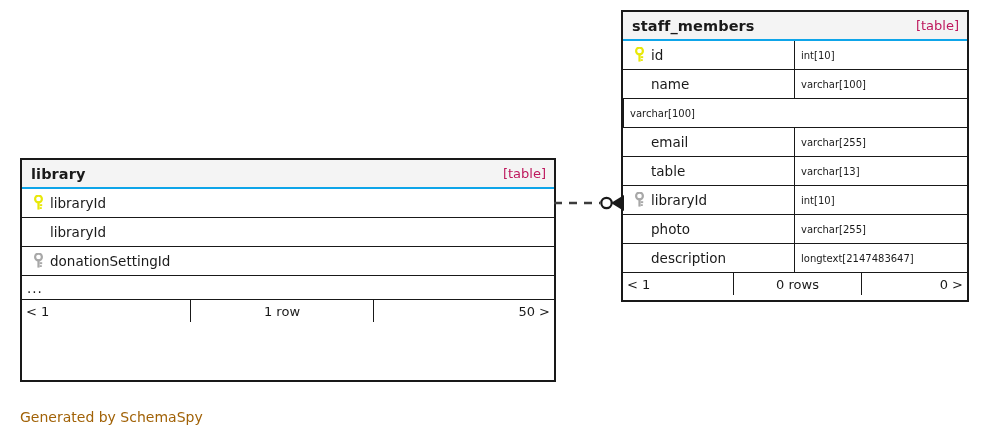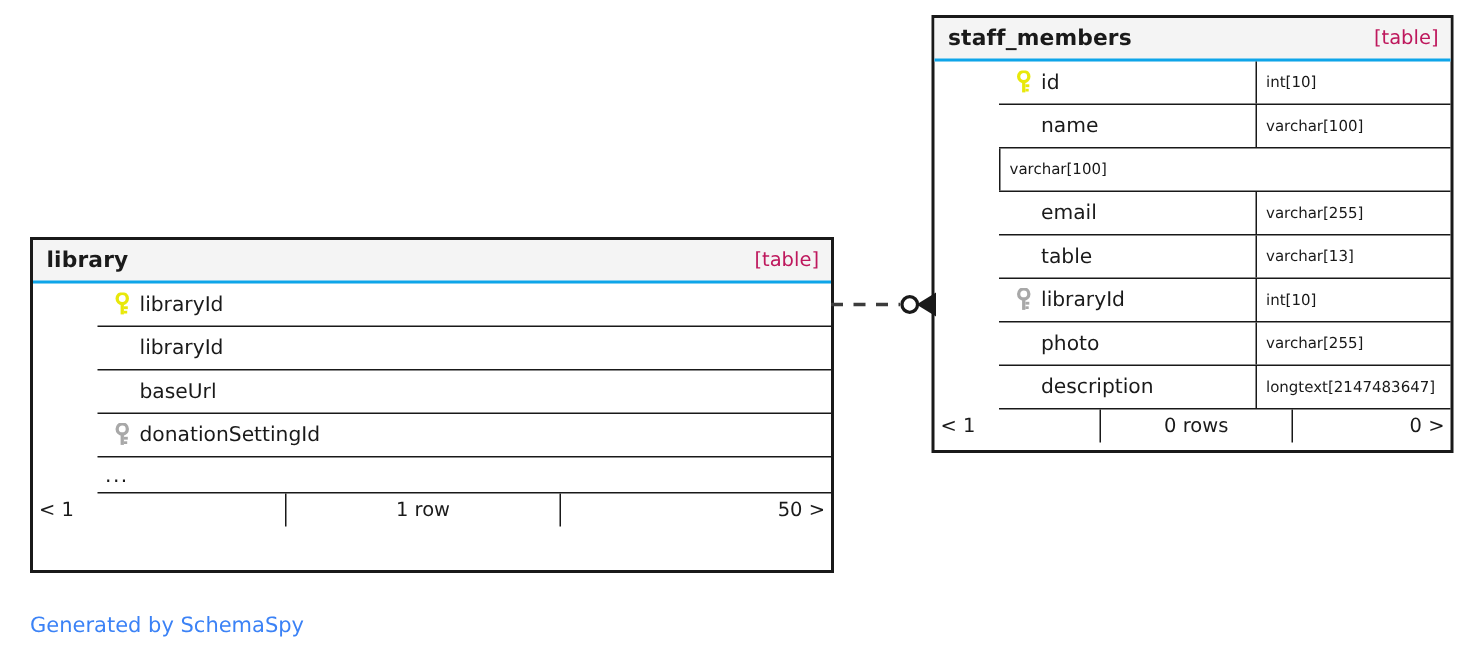--- a/index.html
+++ b/index.html
@@ -48,21 +48,20 @@
     white-space: nowrap;
   }
   .entity-tag {
     font-size: 13px;
     color: #be185d;
     white-space: nowrap;
   }
 
   .cols {
     display: block;
-    padding-left: 43px;
   }
   .col-row {
     display: flex;
     align-items: stretch;
     height: 29px;
     border-bottom: 1.6px solid #191919;
     box-sizing: border-box;
   }
   .col-row.last-col {
     border-bottom: 1.6px solid #191919;
@@ -162,21 +161,21 @@
     width: 74px;
     height: 34px;
   }
 
   
   .caption {
     position: absolute;
     left: 20px;
     top: 409px;
     font-size: 14px;
-    color: #3b82f6;
+    color: #a16207;
     white-space: nowrap;
   }
 </style>
 </head>
 <body>
 
 <div class="canvas">
 
   <div class="entity" id="entity-library">
     <div class="entity-header">
@@ -201,26 +200,20 @@
       </div>
 
       <div class="col-row">
         <div class="col-name">
           <span class="keyslot"></span>
           <span class="col-label">libraryId</span>
         </div>
       </div>
 
 
-      <div class="col-row">
-        <div class="col-name">
-          <span class="keyslot"></span>
-          <span class="col-label">baseUrl</span>
-        </div>
-      </div>
 
       <div class="col-row last-col">
         <div class="col-name">
           <span class="keyslot">
             <svg width="11" height="16" viewBox="0 0 11 16" aria-hidden="true">
               <circle cx="5.5" cy="4" r="3.4" fill="none" stroke="#a8a8a8" stroke-width="2.2"></circle>
               <rect x="4.4" y="6.4" width="2.2" height="8.2" fill="#a8a8a8"></rect>
               <rect x="6.6" y="9.2" width="2.6" height="1.9" fill="#a8a8a8"></rect>
               <rect x="6.6" y="12.2" width="2.2" height="1.8" fill="#a8a8a8"></rect>
             </svg>

